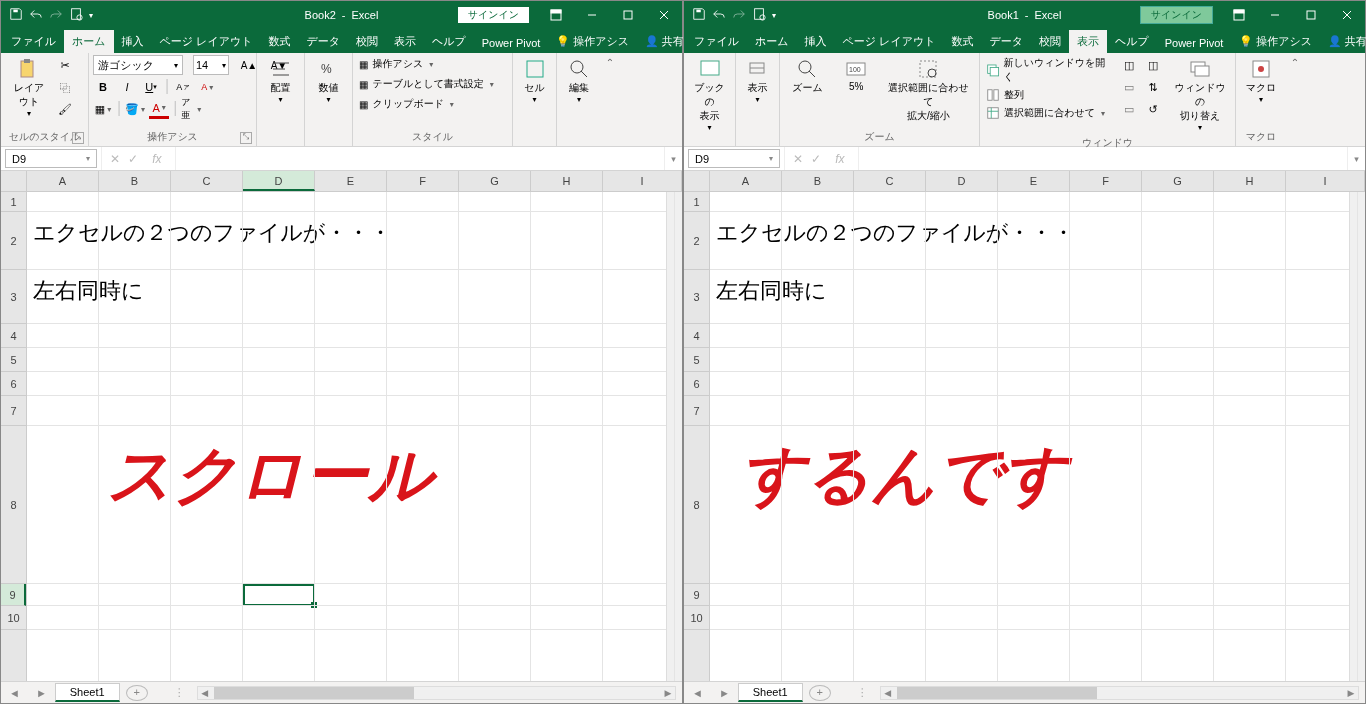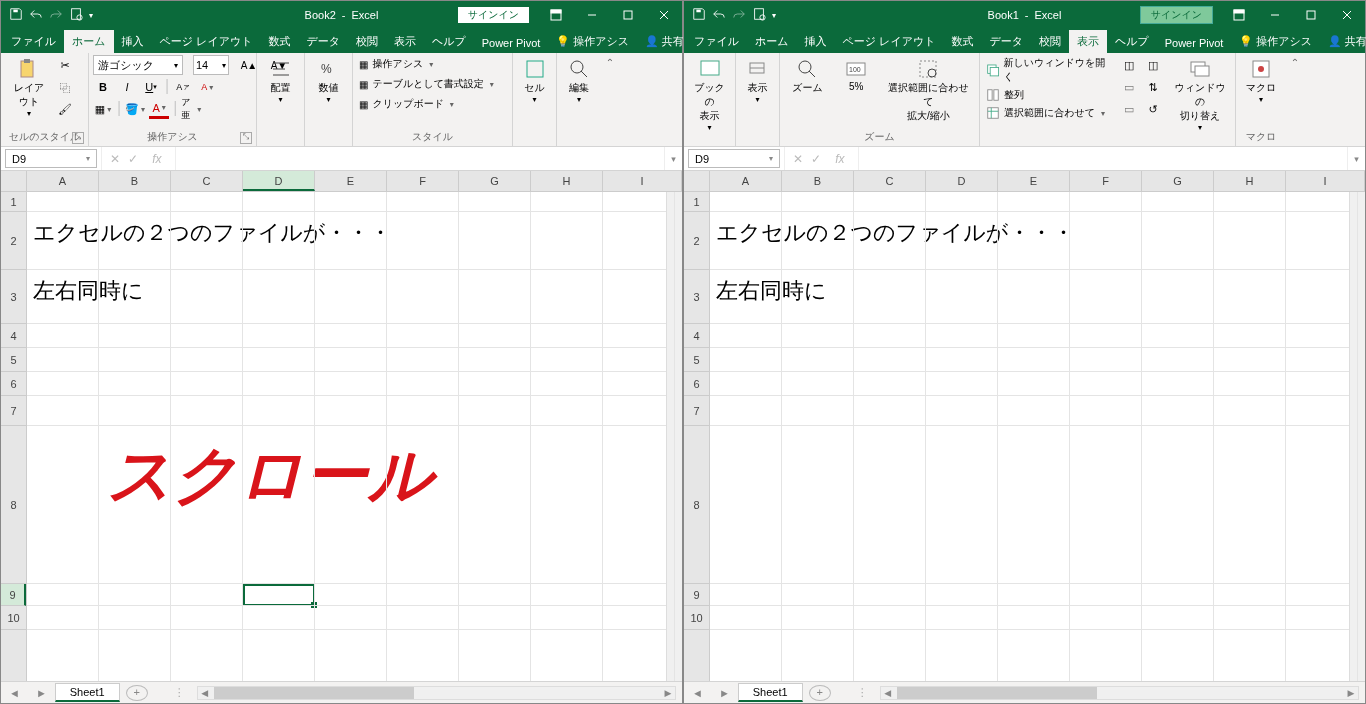--- a/index.html
+++ b/index.html
@@ -490,20 +490,21 @@
         <div class="big-btn" style="width:64px;margin-left:4px">
             <svg viewBox="0 0 24 24">
               <rect x="3" y="5" width="14" height="10" fill="#fff" stroke="#888"></rect>
               <rect x="7" y="9" width="14" height="10" fill="#fff" stroke="#888"></rect>
             </svg>
             <span style="white-space:pre-line">ウィンドウの
 切り替え</span>
             <span style="font-size:8px">▾</span>
           </div>
       </div>
+      <div class="ribbon-group-label"><span>ウィンドウ</span></div>
     </div>
     <div class="ribbon-group" style="width:50px;border-right:none">
       <div class="ribbon-content">
           <div class="big-btn">
             <svg viewBox="0 0 24 24">
               <rect x="4" y="4" width="16" height="16" fill="#fff" stroke="#888"></rect>
               <circle cx="12" cy="12" r="3" fill="#c44"></circle>
             </svg>
             <span>マクロ</span>
             <span style="font-size:8px">▾</span>
@@ -548,20 +549,21 @@
           <div class="row-h" style="height: 24px;">5</div>
           <div class="row-h" style="height: 24px;">6</div>
           <div class="row-h" style="height: 30px;">7</div>
           <div class="row-h" style="height: 158px;">8</div>
           <div class="row-h" style="height: 22px;">9</div>
           <div class="row-h" style="height: 24px;">10</div>
         </div>
       <div class="cells" id="right-cells">
         <div class="cell-text" style="left:6px;top:26px">エクセルの２つのファイルが・・・</div>
         <div class="cell-text" style="left:6px;top:84px">左右同時に</div>
+        <div class="big-red" style="left:30px;top:240px">するんです</div>
       <div class="row-line" style="top: 19px;"></div>
           <div class="row-line" style="top: 77px;"></div>
           <div class="row-line" style="top: 131px;"></div>
           <div class="row-line" style="top: 155px;"></div>
           <div class="row-line" style="top: 179px;"></div>
           <div class="row-line" style="top: 203px;"></div>
           <div class="row-line" style="top: 233px;"></div>
           <div class="row-line" style="top: 391px;"></div>
           <div class="row-line" style="top: 413px;"></div>
           <div class="row-line" style="top: 437px;"></div>

